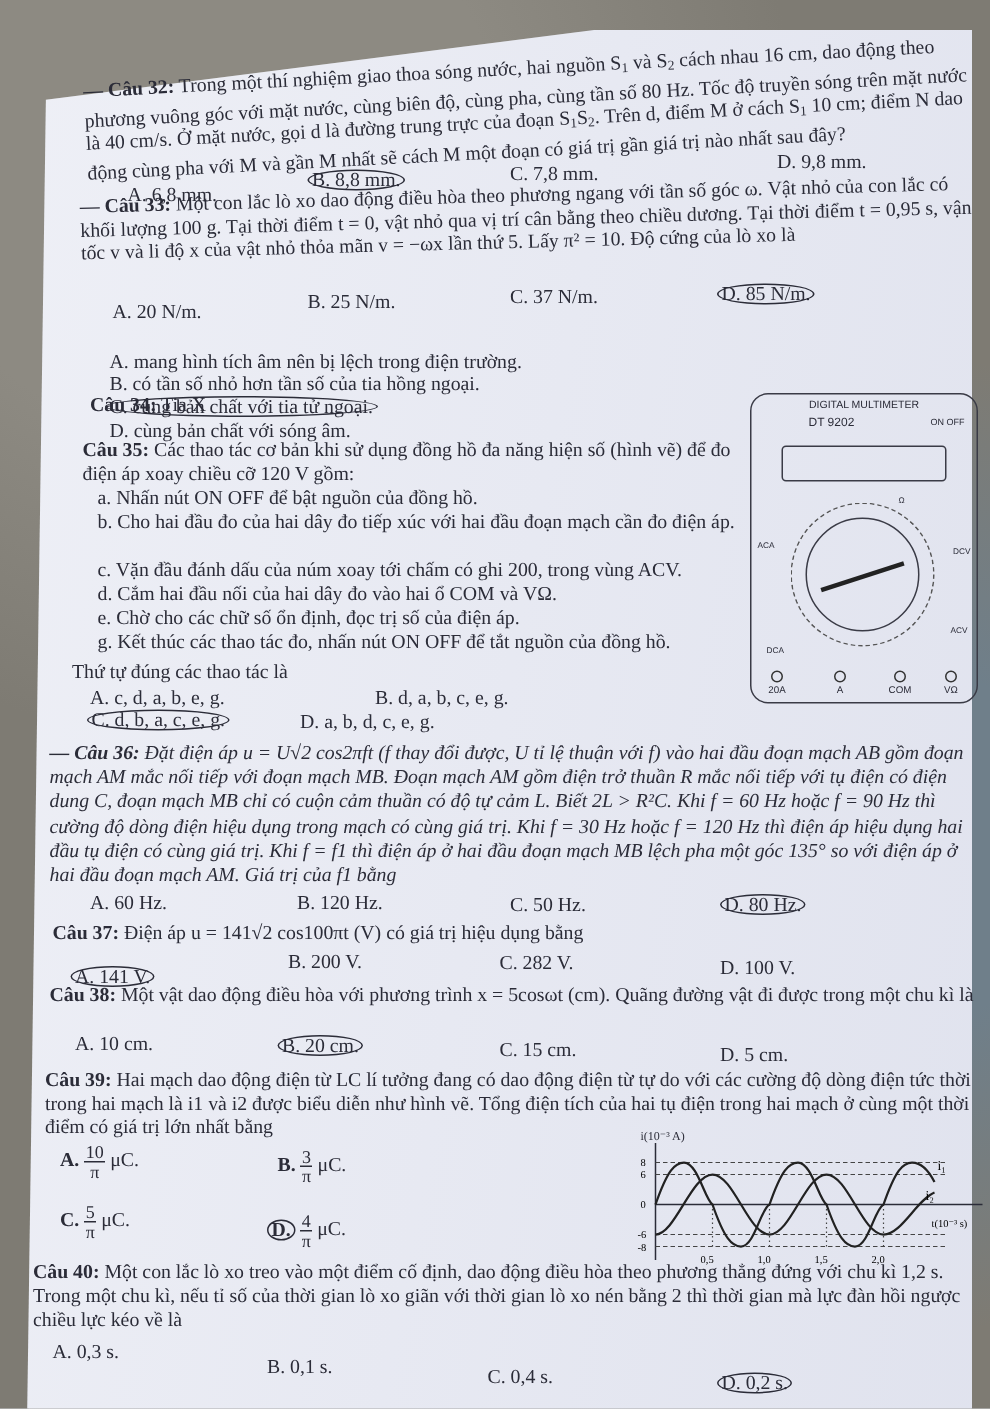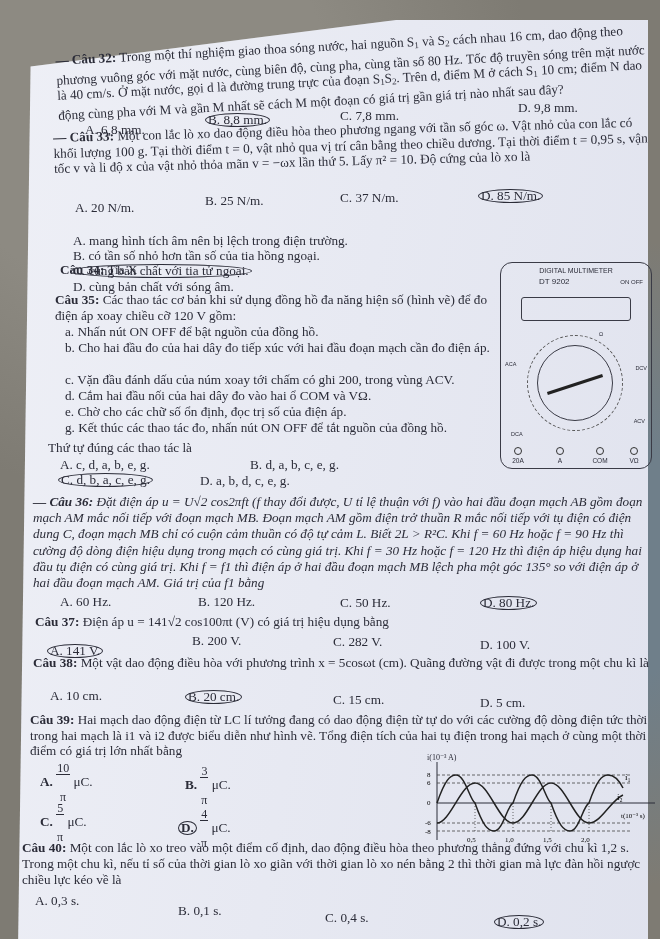--- a/index.html
+++ b/index.html
@@ -11,21 +11,21 @@
   .paper{position:absolute;left:18px;top:20px;width:630px;height:930px;background:#e8eaf3;
      clip-path:polygon(2% 5%, 60% 0%, 100% 0%, 100% 100%, 0% 100%);
      box-shadow:0 0 8px rgba(0,0,0,.3);}
   .paper::after{content:"";position:absolute;inset:0;background:linear-gradient(100deg,rgba(255,255,255,.25),rgba(180,185,210,.15));}
   .q{position:absolute;font-size:13.2px;line-height:15.5px;}
   .q b{font-weight:bold;}
   .opt{position:absolute;font-size:13.2px;}
   .circled{display:inline-block;border:1.3px solid #2b2c38;border-radius:50%;padding:0 2px;line-height:12px;}
   .dash{font-weight:bold;}
   sub{font-size:9px;vertical-align:-2px;}
-  .frac{display:inline-flex;flex-direction:column;align-items:center;vertical-align:middle;font-size:12px;line-height:12px;gap:16px;}
+  .frac{display:inline-flex;flex-direction:column;align-items:center;vertical-align:middle;font-size:12px;line-height:12px;}
   .frac .n{border-bottom:1px solid #2b2c38;padding:0 1px;}
   .meter{position:absolute;left:500px;top:262px;width:150px;height:205px;border:1.5px solid #3a3b46;border-radius:12px;font-family:"Liberation Sans",sans-serif;}
   .meter-title{position:absolute;top:4px;left:0;right:0;text-align:center;font-size:7px;}
   .meter-model{position:absolute;top:14px;left:38px;font-size:8px;}
   .meter-onoff{position:absolute;top:16px;right:8px;font-size:6px;}
   .meter-lcd{position:absolute;top:34px;left:20px;width:108px;height:22px;border:1.3px solid #3a3b46;border-radius:3px;}
   .dial{position:absolute;top:82px;left:36px;width:74px;height:74px;border:1.5px solid #3a3b46;border-radius:50%;}
   .dial-ring{position:absolute;top:72px;left:26px;width:94px;height:94px;border:1px dashed #555;border-radius:50%;}
   .pointer{position:absolute;top:37px;left:8px;width:58px;height:3px;background:#222;transform:rotate(-18deg);}
   .mlabel{position:absolute;font-size:5.5px;}
@@ -163,13 +163,13 @@
   <path d="M12,73 C25,73 36,33 50,33 C64,33 74,73 88,73 C102,73 112,33 126,33 C140,33 150,73 164,73 C176,73 186,50 198,45" fill="none" stroke="#222" stroke-width="1.5"></path>
   <text x="200" y="30" font-size="9">i₁</text>
   <text x="192" y="50" font-size="9">i₂</text>
   <text x="196" y="68" font-size="7">t(10⁻³ s)</text>
 </svg>
 
 <div class="q" style="left:22px;top:840px;width:635px;line-height:16px;"><b>Câu 40:</b> <span>Một con lắc lò xo treo vào một điểm cố định, dao động điều hòa theo phương thẳng đứng với chu kì 1,2 s. Trong một chu kì, nếu tỉ số của thời gian lò xo giãn với thời gian lò xo nén bằng 2 thì thời gian mà lực đàn hồi ngược chiều lực kéo về là</span></div>
 <div class="opt" style="left:35px;top:893px;">A. 0,3 s.</div>
 <div class="opt" style="left:178px;top:903px;">B. 0,1 s.</div>
 <div class="opt" style="left:325px;top:910px;">C. 0,4 s.</div>
-<div class="opt" style="left:494px;top:914px;"><span class="circled">D. 0,2 s.</span></div>
+<div class="opt" style="left:478px;top:914px;"><span class="circled">D. 0,2 s.</span></div>
 
 </body></html>

